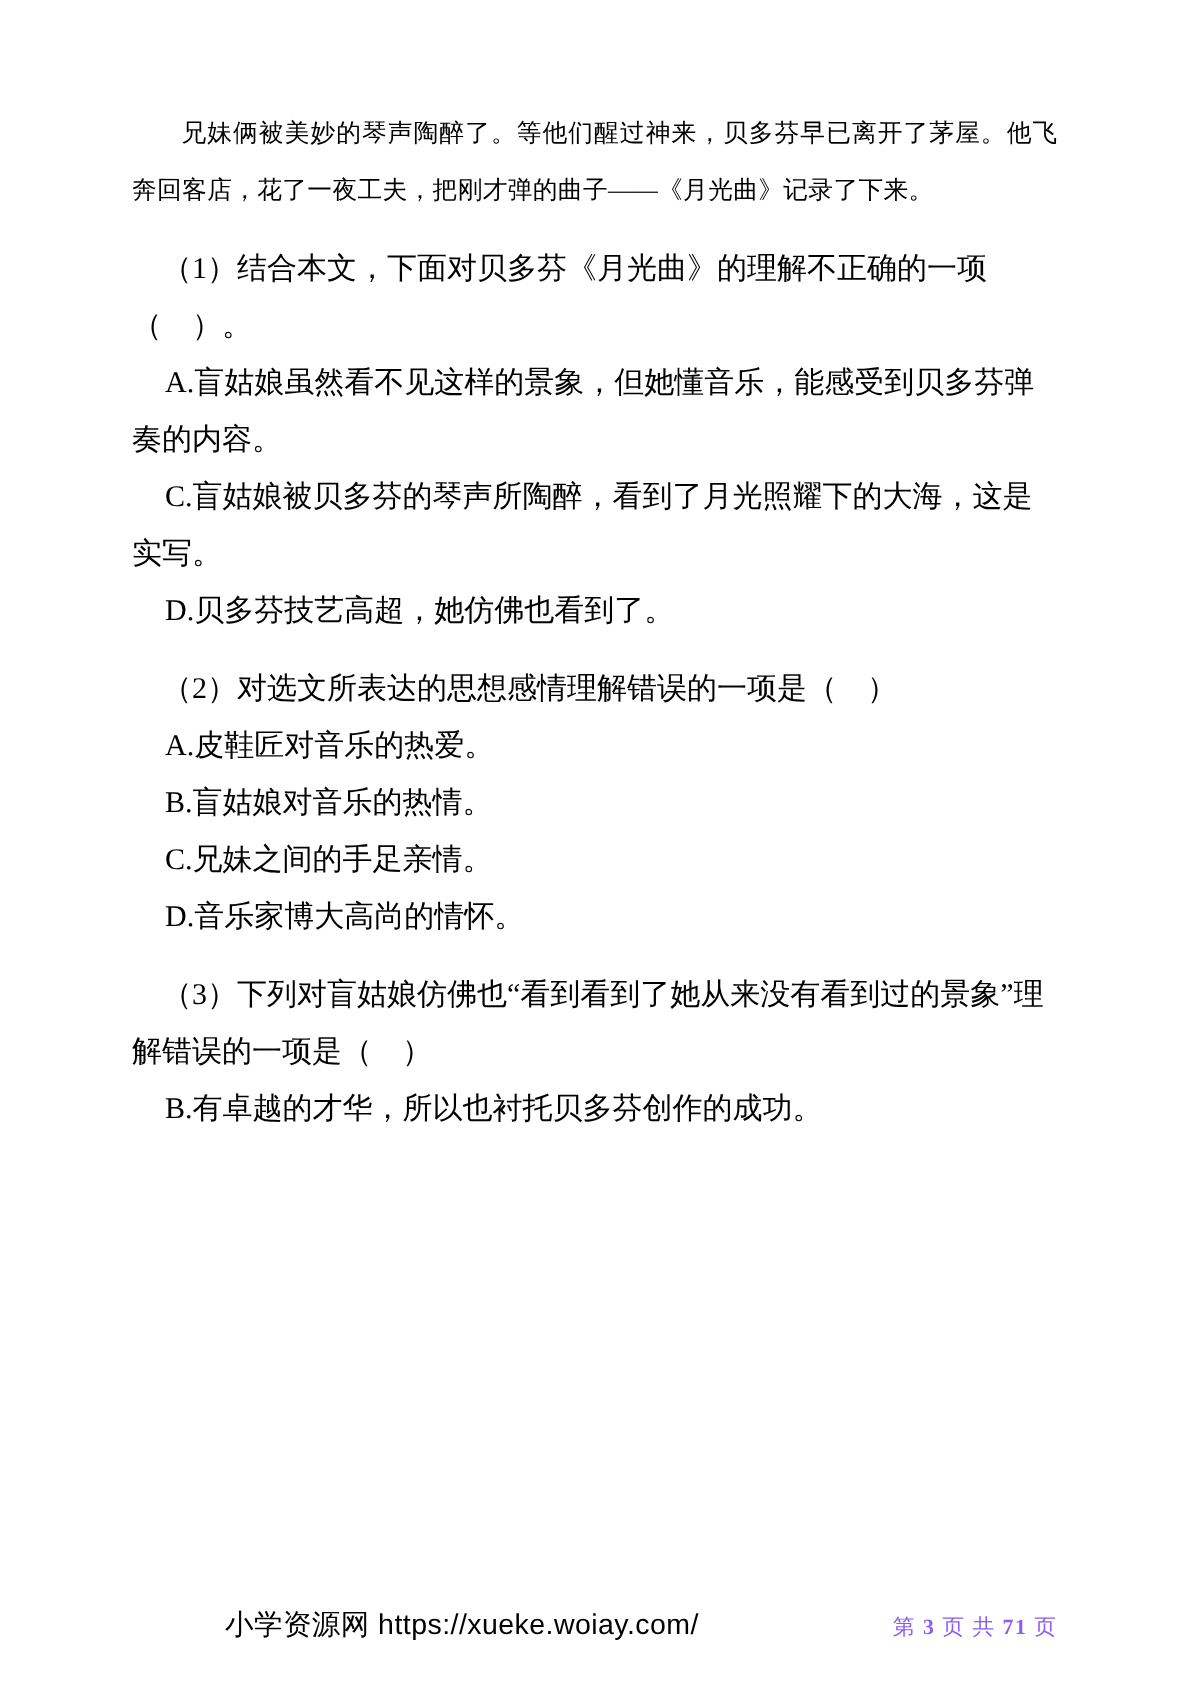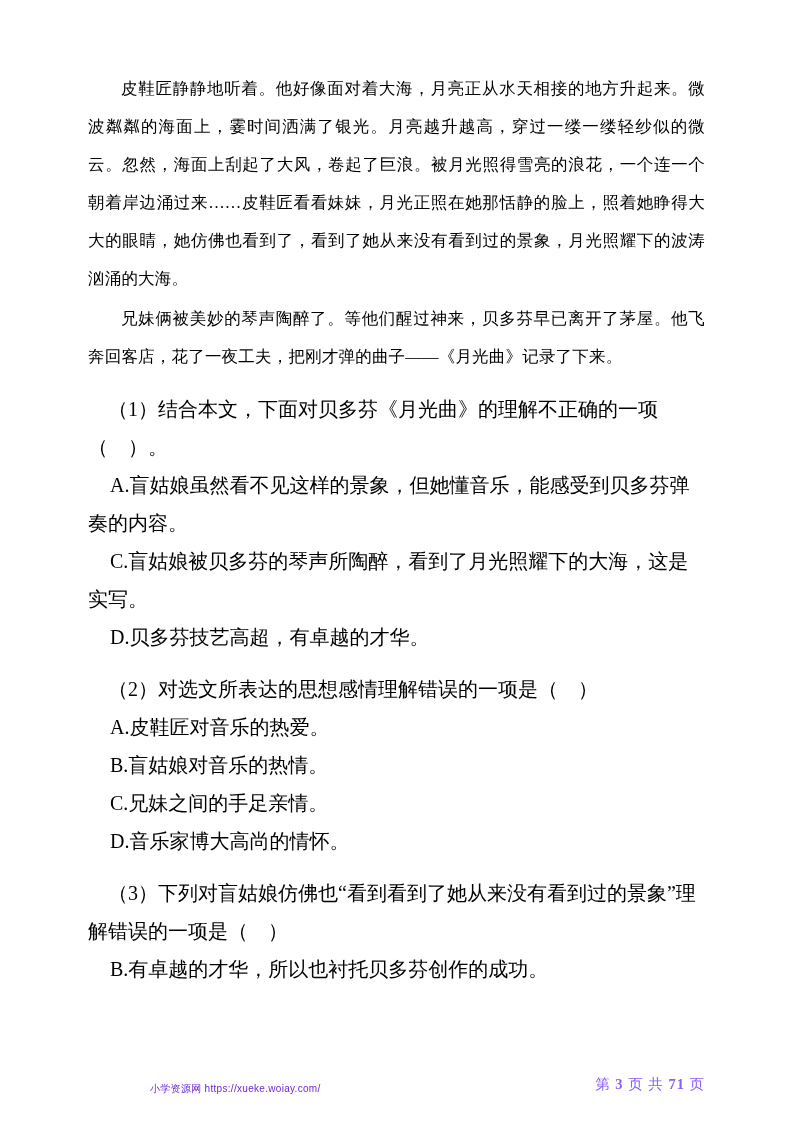--- a/index.html
+++ b/index.html
@@ -52,22 +52,22 @@
     left: 0;
     bottom: 26px;
     width: 793px;
     height: 30px;
   }
   .watermark {
     position: absolute;
     left: 150px;
     bottom: 0;
     font-family: "Liberation Sans", sans-serif;
-    font-size: 10px;
-    color: #6d28d9;
+    font-size: 19px;
+    color: #000000;
     letter-spacing: 0.3px;
     white-space: nowrap;
   }
   .pagenum {
     position: absolute;
     right: 88px;
     bottom: 2px;
     font-family: "Liberation Serif", serif;
     font-size: 14.5px;
     color: #8b5cf6;
@@ -77,29 +77,28 @@
   .pn-num {
     font-weight: bold;
   }
 </style>
 </head>
 <body>
 
 <div class="page">
 
   <div class="body-text">
-    <p class="para">皮鞋匠静静地听着。他好像面对着大海，月亮正从水天相接的地方升起来。微波粼粼的海面上，霎时间洒满了银光。月亮越升越高，穿过一缕一缕轻纱似的微云。忽然，海面上刮起了大风，卷起了巨浪。被月光照得雪亮的浪花，一个连一个朝着岸边涌过来……皮鞋匠看看妹妹，月光正照在她那恬静的脸上，照着她睁得大大的眼睛，她仿佛也看到了，看到了她从来没有看到过的景象，月光照耀下的波涛汹涌的大海。</p>
     <p class="para">兄妹俩被美妙的琴声陶醉了。等他们醒过神来，贝多芬早已离开了茅屋。他飞奔回客店，花了一夜工夫，把刚才弹的曲子——《月光曲》记录了下来。</p>
   </div>
 
   <div>
     <p class="q-stem">（1）结合本文，下面对贝多芬《月光曲》的理解不正确的一项（　）。</p>
     <p class="option">A.盲姑娘虽然看不见这样的景象，但她懂音乐，能感受到贝多芬弹奏的内容。</p>
     <p class="option">C.盲姑娘被贝多芬的琴声所陶醉，看到了月光照耀下的大海，这是实写。</p>
-    <p class="option">D.贝多芬技艺高超，有卓越的才华。</p>
+    <p class="option">D.贝多芬技艺高超，她仿佛也看到了。</p>
   </div>
 
   <div>
     <p class="q-stem">（2）对选文所表达的思想感情理解错误的一项是（　）</p>
     <p class="option">A.皮鞋匠对音乐的热爱。</p>
     <p class="option">B.盲姑娘对音乐的热情。</p>
     <p class="option">C.兄妹之间的手足亲情。</p>
     <p class="option">D.音乐家博大高尚的情怀。</p>
   </div>
 

